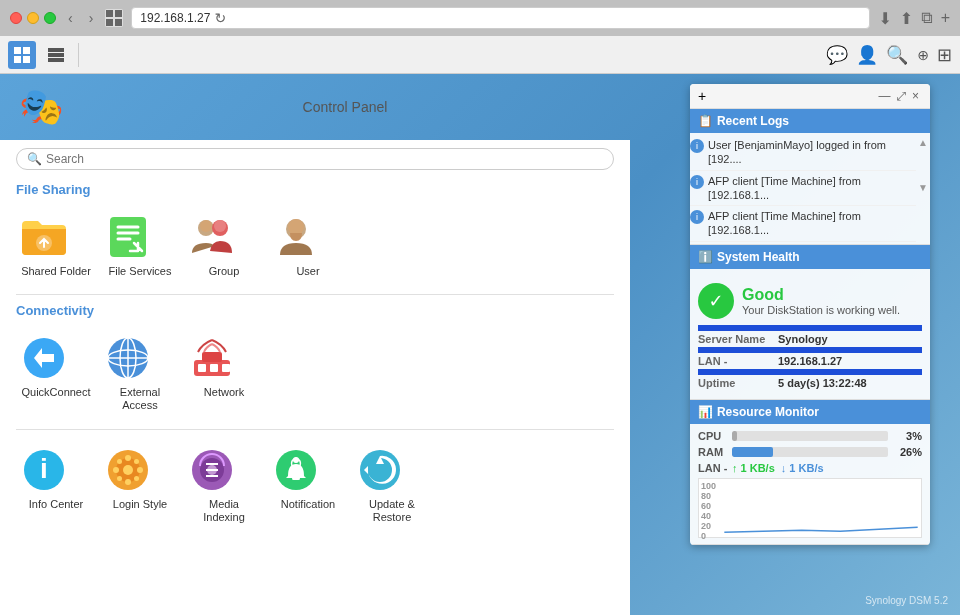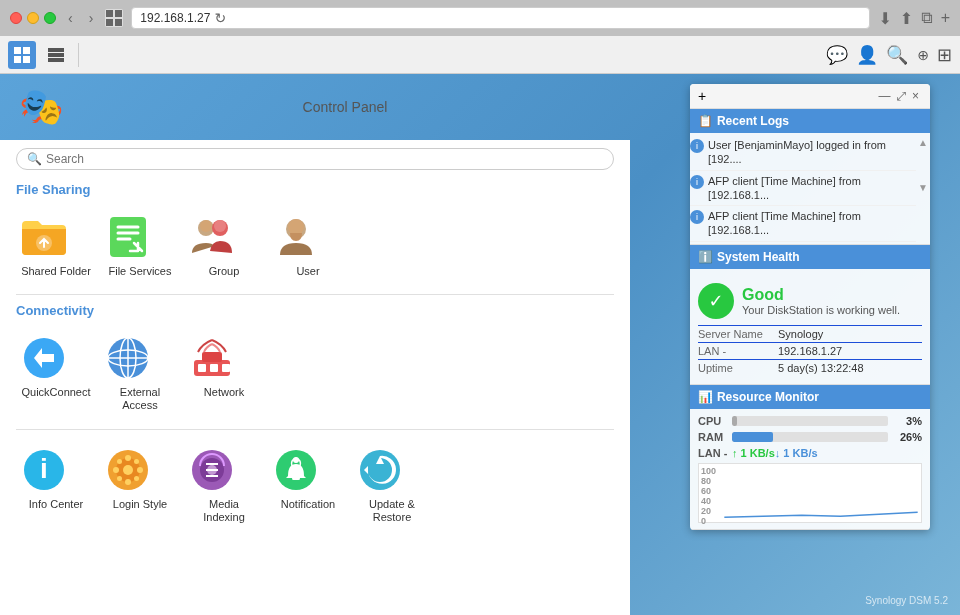--- a/index.html
+++ b/index.html
@@ -63,34 +63,34 @@
     .log-icon { width: 14px; height: 14px; border-radius: 50%; background: #4a90d9; color: white; display: flex; align-items: center; justify-content: center; font-size: 9px; flex-shrink: 0; margin-top: 1px; }
     .log-text { flex: 1; line-height: 1.3; }
 
     .health-section { padding: 8px; }
     .health-header { display: flex; align-items: center; padding: 5px 8px; background: #4a90d9; color: white; font-size: 12px; font-weight: 600; gap: 4px; }
     .health-status { display: flex; align-items: center; gap: 8px; padding: 6px 0; }
     .health-check { width: 36px; height: 36px; background: #28c840; border-radius: 50%; display: flex; align-items: center; justify-content: center; color: white; font-size: 18px; }
     .health-text h3 { font-size: 16px; color: #28c840; font-weight: 600; }
     .health-text p { font-size: 11px; color: #555; }
     .health-details { font-size: 11px; }
-    .health-row { display: flex; padding: 2px 0; border-top: 1px solid #1d4ed8; }
+    .health-row { display: flex; padding: 2px 0; border-top: 6px solid #1d4ed8; font-weight: bold; }
     .health-label { color: #666; width: 80px; }
     .health-value { color: #333; flex: 1; }
 
     .resource-header { display: flex; align-items: center; padding: 5px 8px; background: #4a90d9; color: white; font-size: 12px; font-weight: 600; gap: 4px; }
     .resource-content { padding: 6px 8px; font-weight: bold; }
     .resource-row { display: flex; align-items: center; gap: 4px; margin-bottom: 4px; font-size: 11px; }
     .resource-label { width: 30px; color: #555; }
     .resource-bar-bg { flex: 1; height: 10px; background: #e0e0e0; border-radius: 2px; overflow: hidden; }
     .resource-bar-fill { height: 100%; border-radius: 2px; }
     .resource-bar-cpu { background: #aaa; width: 3%; }
     .resource-bar-ram { background: #4a90d9; width: 26%; }
     .resource-value { width: 30px; text-align: right; color: #333; font-size: 11px; }
-    .resource-lan { display: flex; align-items: center; gap: 0; font-size: 11px; color: #333; }
+    .resource-lan { display: flex; align-items: center; gap: 6px; font-size: 11px; color: #333; }
     .lan-up { color: #28c840; }
     .lan-down { color: #4a90d9; }
 
     .mini-chart { height: 60px; border: 1px solid #e0e0e0; margin-top: 4px; position: relative; background: white; }
     .mini-chart-labels { position: absolute; left: 0; top: 0; bottom: 0; width: 22px; display: flex; flex-direction: column; justify-content: space-between; padding: 2px 2px; font-size: 9px; color: #999; }
     .mini-chart-area { position: absolute; left: 22px; right: 0; top: 0; bottom: 0; }
 
     .version-text { text-align: right; font-size: 10px; color: rgba(255,255,255,0.7); padding: 4px 8px; position: absolute; bottom: 5px; right: 4px; }
   </style>
 </head>

